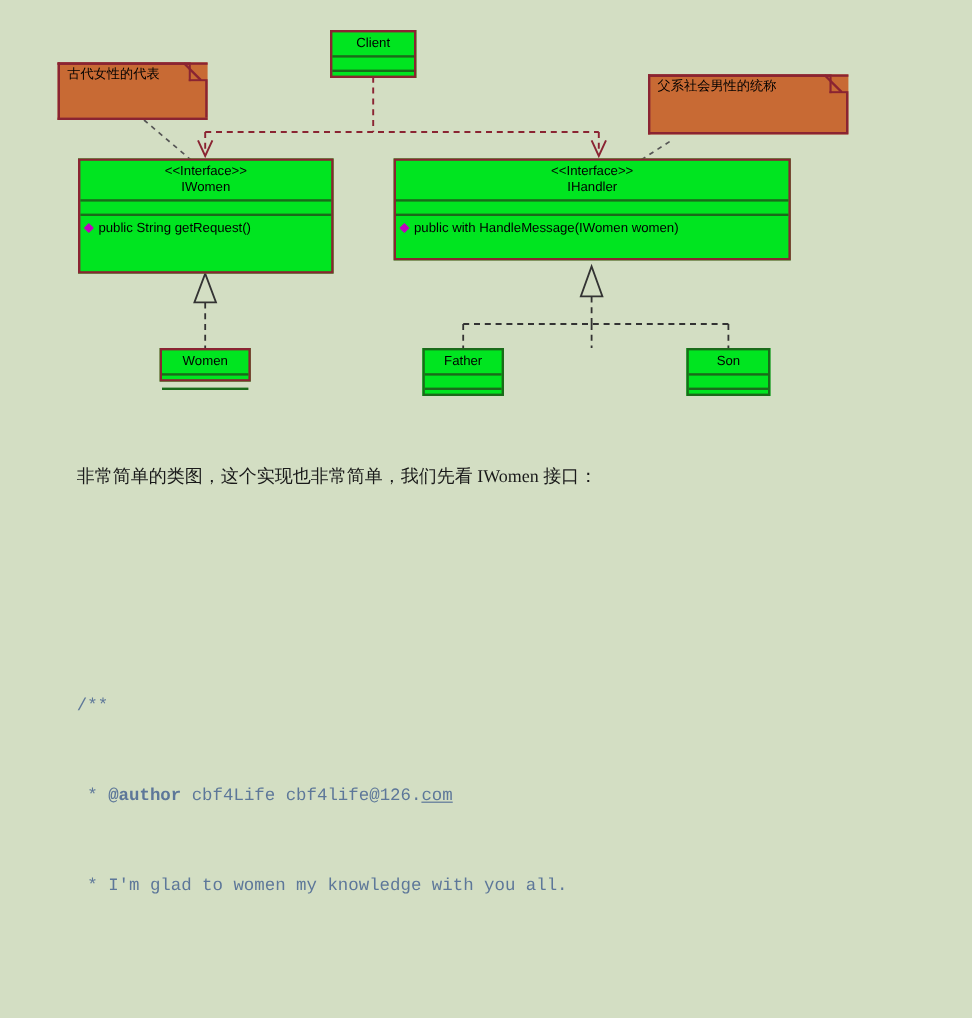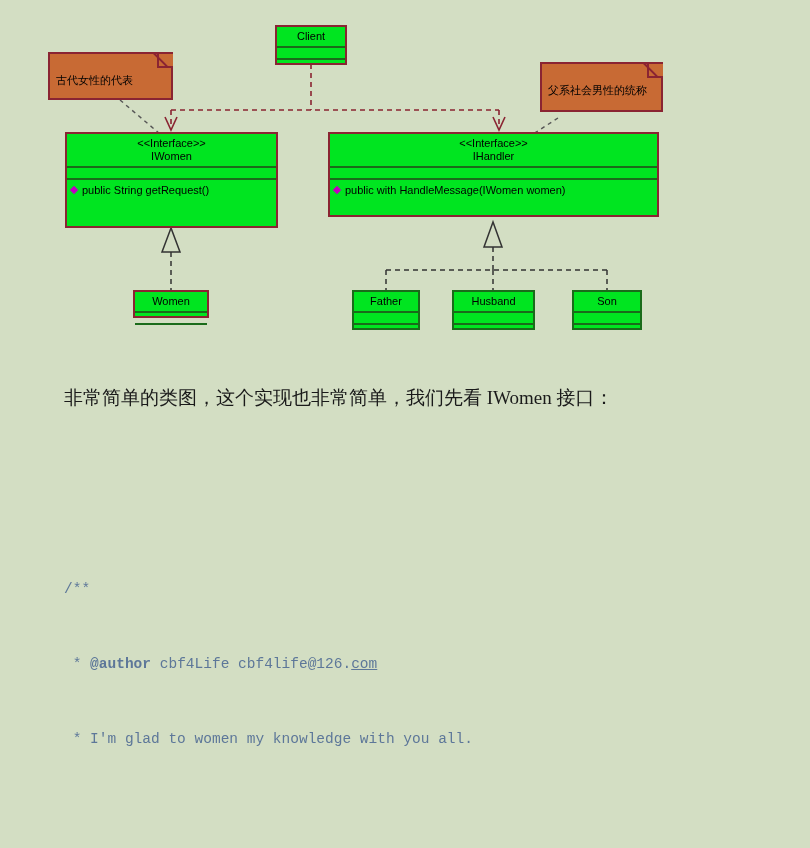--- a/index.html
+++ b/index.html
@@ -84,21 +84,21 @@
   .uml-note {
     position: absolute;
     background: #c86a34;
     box-sizing: border-box;
     border: 2px solid #8a2432;
     border-right: none;
     font-family: "Liberation Sans", sans-serif;
     font-size: 11px;
     color: #000;
     line-height: 16px;
-    padding: 18px 6px;
+    padding: 0 6px;
   }
   .uml-note .note-body {
     position: relative;
     z-index: 2;
   }
   .uml-note .note-right {
     position: absolute;
     right: 0;
     top: 12px;
     bottom: 0;
@@ -138,21 +138,21 @@
     background: #8a2432;
   }
 
   
   #prose {
     position: absolute;
     left: 64px;
     top: 386px;
     width: 700px;
     font-family: "Liberation Serif", serif;
-    font-size: 19px;
+    font-size: 15px;
     color: #1a1a1a;
     line-height: 24px;
   }
 
   
   #code-block {
     position: absolute;
     left: 64px;
     top: 452px;
     width: 720px;
@@ -263,49 +263,40 @@
   <div class="uml-box" style="left:352px; top:290px; width:68px; height:40px;">
     <div class="uml-title">
       <span class="cname">Father</span>
     </div>
     <div class="uml-sep"></div>
     <div class="uml-compartment empty"></div>
     <div class="uml-sep"></div>
     <div class="uml-compartment empty"></div>
   </div>
 
-  <div class="uml-box" style="left:452px; top:290px; width:83px; height:40px;">
-    <div class="uml-title">
-      <span class="cname">Husband</span>
-    </div>
-    <div class="uml-sep"></div>
-    <div class="uml-compartment empty"></div>
-    <div class="uml-sep"></div>
-    <div class="uml-compartment empty"></div>
-  </div>
 
   <div class="uml-box" style="left:572px; top:290px; width:70px; height:40px;">
     <div class="uml-title">
       <span class="cname">Son</span>
     </div>
     <div class="uml-sep"></div>
     <div class="uml-compartment empty"></div>
     <div class="uml-sep"></div>
     <div class="uml-compartment empty"></div>
   </div>
 
   <div class="uml-note" style="left:48px; top:52px; width:125px; height:48px;">
     <div class="note-top"></div>
     <div class="note-fold"></div>
     <div class="note-fold-line"></div>
     <div class="note-right"></div>
     <div class="note-body">古代女性的代表</div>
   </div>
 
-  <div class="uml-note" style="left:540px; top:62px; width:123px; height:50px;">
+  <div class="uml-note" style="left:540px; top:62px; width:167px; height:50px;">
     <div class="note-top"></div>
     <div class="note-fold"></div>
     <div class="note-fold-line"></div>
     <div class="note-right"></div>
     <div class="note-body">父系社会男性的统称</div>
   </div>
 </div>
 
 <div id="prose">非常简单的类图，这个实现也非常简单，我们先看 IWomen 接口：</div>
 

